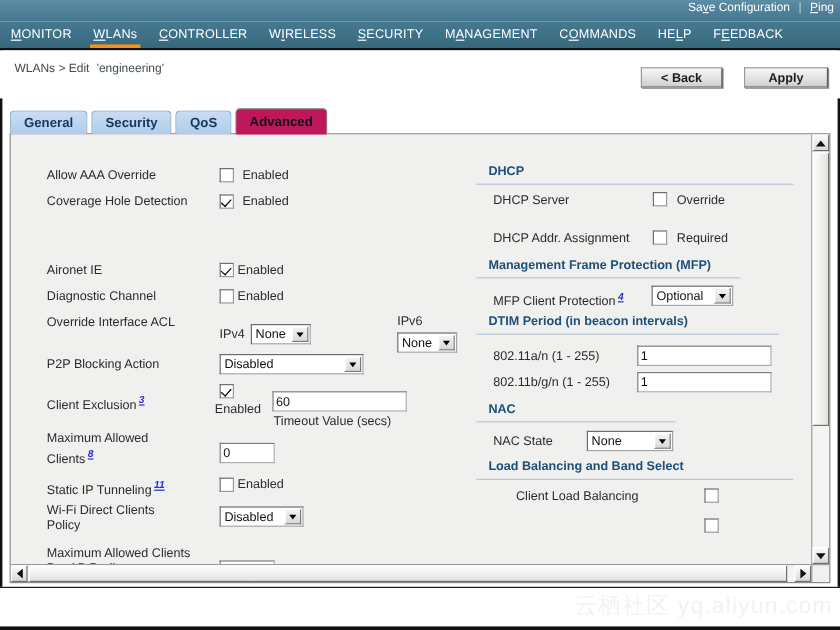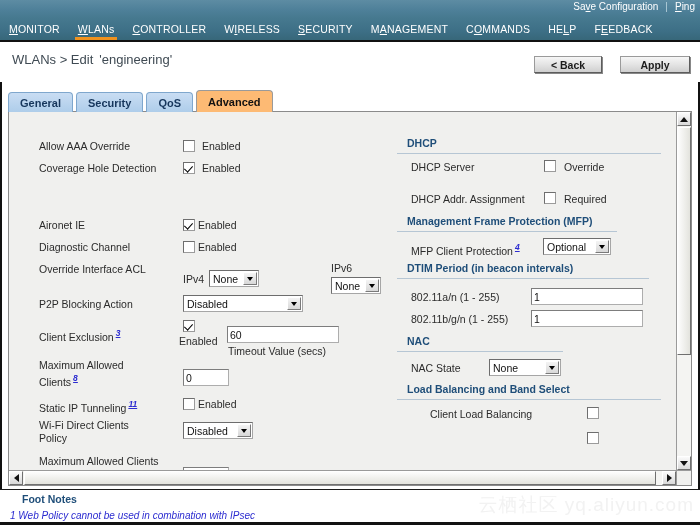--- a/index.html
+++ b/index.html
@@ -58,21 +58,21 @@
     background: #111111;
   }
 
   
   .pagehead {
     position: absolute; left: 0; top: 42px; width: 700px; height: 40px;
     background: #ffffff;
   }
   .pagetitle {
     position: absolute; left: 12px; top: 10px;
-    font-size: 13px; color: #3f4a53; font-weight: normal;
+    font-size: 10px; color: #3f4a53; font-weight: normal;
     white-space: nowrap;
   }
   .pagetitle .quoted { margin-left: 6px; color: #3f4a53; }
 
   .btn {
     position: absolute; top: 56px; height: 17px;
     background: linear-gradient(to bottom, #f6f6f6 0%, #e4e4e4 50%, #cfcfcf 100%);
     border: 1px solid #9a9a9a;
     border-right-color: #5c5c5c; border-bottom-color: #5c5c5c;
     font-size: 10.5px; font-weight: bold; color: #1c1c1c;
@@ -92,21 +92,21 @@
     padding: 0 11px;
     display: flex; align-items: center; justify-content: center;
     font-size: 11px; font-weight: bold; color: #16365c;
     background: linear-gradient(to bottom, #c9ddf3 0%, #aecdea 100%);
     border: 1px solid #7fa7cd;
     border-bottom: none;
     border-radius: 4px 4px 0 0;
     cursor: pointer; white-space: nowrap;
   }
   .tab.active {
-    background: #fdba74;
+    background: #be185d;
     border-color: #9a9a9a;
     color: #111111;
     height: 22px;
     position: relative; z-index: 4;
   }
 
   
   .panel {
     position: absolute; left: 8px; top: 111px; width: 684px; height: 375px;
     background: #ffffff;
@@ -487,20 +487,16 @@
       <div class="sb-thumb h" style="left:15px;top:0;height:14px;width:632px;"></div>
       <div class="sb-btn" style="right:0;top:0;">
           <span class="tri right"></span>
         </div>
     </div>
 
     <div class="sb-corner"></div>
   </div>
 
   <div class="footrule"></div>
-  <div class="footnotes">
-    <span class="foottitle">Foot Notes</span>
-    <span class="footitem">1 Web Policy cannot be used in combination with IPsec</span>
-  </div>
   <div class="watermark">云栖社区 yq.aliyun.com</div>
   <div class="bottomrule"></div>
 
 </div>
 
 </body></html>

